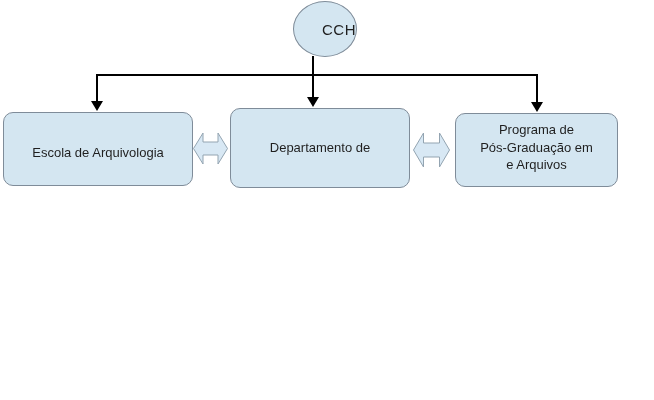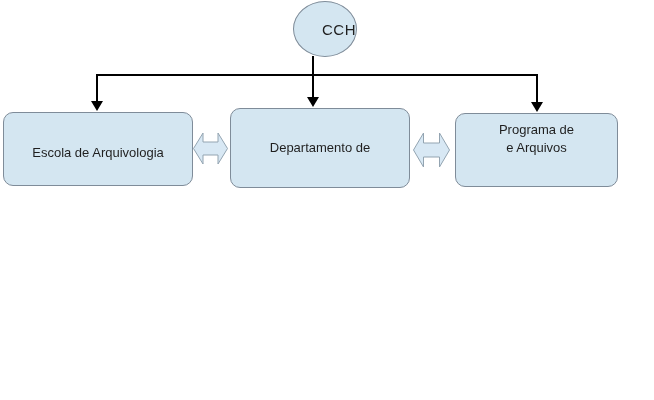--- a/index.html
+++ b/index.html
@@ -101,20 +101,21 @@
 
   <div class="box box-departamento">
     <div>
       <div class="bline">Departamento de</div>
     </div>
   </div>
 
   <div class="box box-programa">
     <div class="clipwrap">
       <div class="bline">Programa de</div>
+      <div class="bline">Pós-Graduação em</div>
       <div class="bline">e Arquivos</div>
     </div>
   </div>
 
   <div class="dblarrow da1">
     <svg width="35" height="33" viewBox="0 0 35 33">
       <polygon points="0.5,16.5 10,1 10,10 25,10 25,1 34.5,16.5 25,32 25,23 10,23 10,32" fill="var(--arrow-fill)" stroke="var(--arrow-border)" stroke-width="1"></polygon>
     </svg>
   </div>
   <div class="dblarrow da2">

